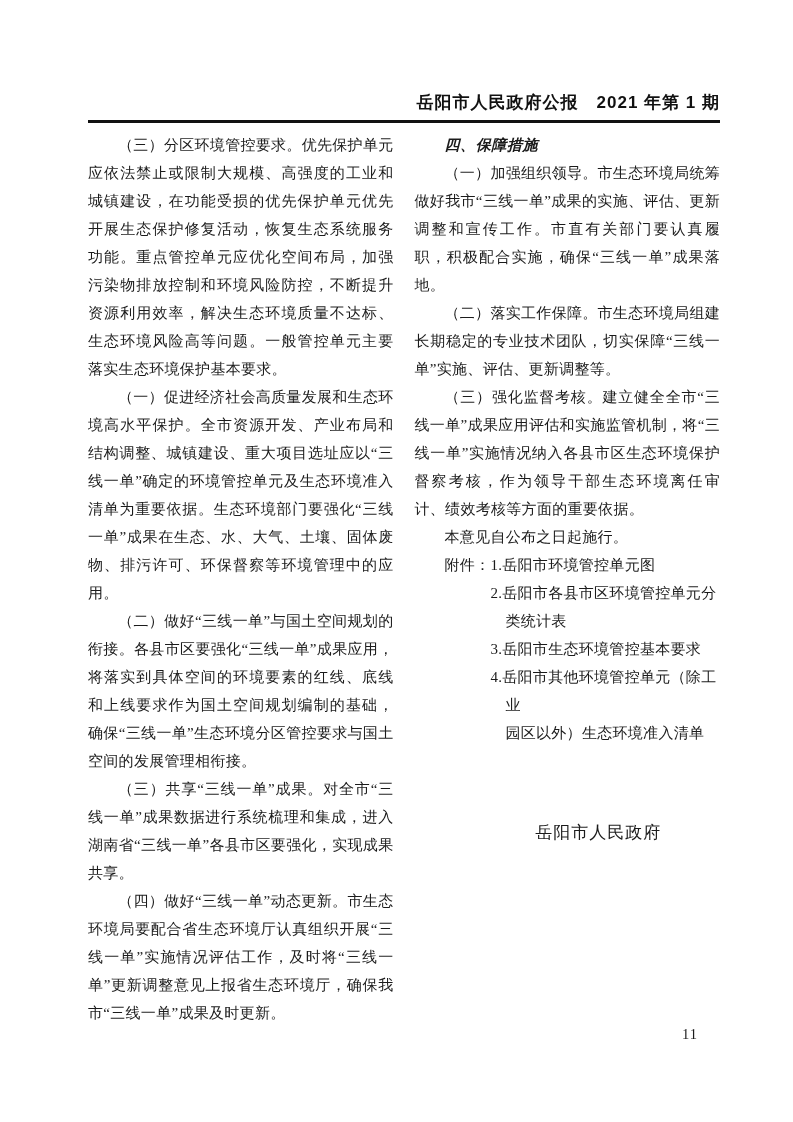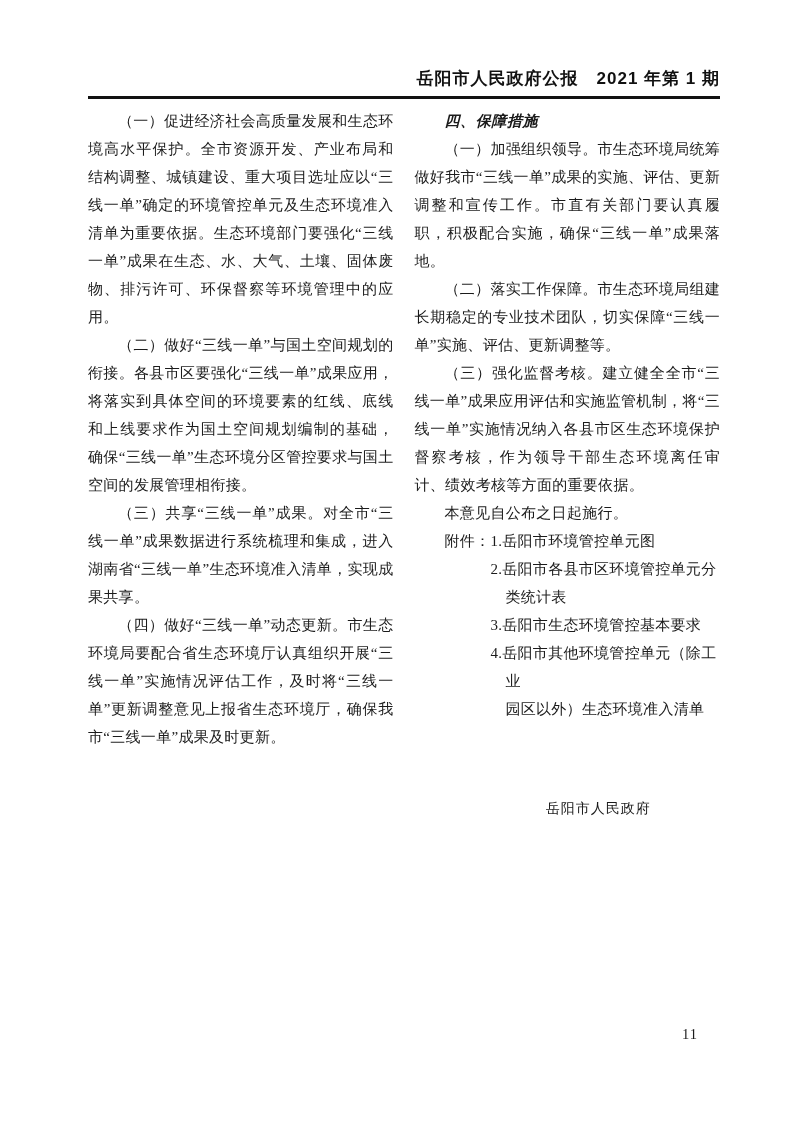--- a/index.html
+++ b/index.html
@@ -11,21 +11,21 @@
     position: relative;
     width: 793px;
     height: 1122px;
     background: #ffffff;
     color: #1b1b1b;
     font-family: "Liberation Serif", "DejaVu Serif", serif;
     overflow: hidden;
   }
   .page-header {
     margin: 0 73px 0 88px;
-    padding-top: 67px;
+    padding-top: 91px;
     padding-bottom: 6px;
     border-bottom: 3px solid #111111;
     text-align: right;
   }
   .gazette-title {
     font-family: "Liberation Sans", "DejaVu Sans", sans-serif;
     font-weight: bold;
     font-size: 17px;
     letter-spacing: 1px;
     color: #111111;
@@ -72,21 +72,21 @@
   }
   .att-item {
     padding-left: 1em;
     text-indent: -1em;
     white-space: pre-line;
   }
   .signature {
     margin-top: 70px;
     padding-left: 62px;
     text-align: center;
-    font-size: 14px;
+    font-size: 17px;
     line-height: 32px;
     letter-spacing: 1px;
   }
   .page-number {
     position: absolute;
     top: 1026px;
     left: 682px;
     font-size: 14.5px;
     letter-spacing: 1px;
     color: #1b1b1b;
@@ -97,23 +97,24 @@
 
 <div class="page">
 
   <header class="page-header">
     <div class="gazette-title">岳阳市人民政府公报　2021 年第 1 期</div>
   </header>
 
   <main class="columns">
 
     <section class="col">
+      <p class="para">（三）分区环境管控要求。优先保护单元应依法禁止或限制大规模、高强度的工业和城镇建设，在功能受损的优先保护单元优先开展生态保护修复活动，恢复生态系统服务功能。重点管控单元应优化空间布局，加强污染物排放控制和环境风险防控，不断提升资源利用效率，解决生态环境质量不达标、生态环境风险高等问题。一般管控单元主要落实生态环境保护基本要求。</p>
       <p class="para">（一）促进经济社会高质量发展和生态环境高水平保护。全市资源开发、产业布局和结构调整、城镇建设、重大项目选址应以“三线一单”确定的环境管控单元及生态环境准入清单为重要依据。生态环境部门要强化“三线一单”成果在生态、水、大气、土壤、固体废物、排污许可、环保督察等环境管理中的应用。</p>
       <p class="para">（二）做好“三线一单”与国土空间规划的衔接。各县市区要强化“三线一单”成果应用，将落实到具体空间的环境要素的红线、底线和上线要求作为国土空间规划编制的基础，确保“三线一单”生态环境分区管控要求与国土空间的发展管理相衔接。</p>
-      <p class="para">（三）共享“三线一单”成果。对全市“三线一单”成果数据进行系统梳理和集成，进入湖南省“三线一单”生态环境准入清单，实现成果共享。</p>
+      <p class="para">（三）共享“三线一单”成果。对全市“三线一单”成果数据进行系统梳理和集成，进入湖南省“三线一单”各县市区要强化，实现成果共享。</p>
       <p class="para">（四）做好“三线一单”动态更新。市生态环境局要配合省生态环境厅认真组织开展“三线一单”实施情况评估工作，及时将“三线一单”更新调整意见上报省生态环境厅，确保我市“三线一单”成果及时更新。</p>
     </section>
 
     <section class="col">
       <p class="para heading">四、保障措施</p>
       <p class="para">（一）加强组织领导。市生态环境局统筹做好我市“三线一单”成果的实施、评估、更新调整和宣传工作。市直有关部门要认真履职，积极配合实施，确保“三线一单”成果落地。</p>
       <p class="para">（二）落实工作保障。市生态环境局组建长期稳定的专业技术团队，切实保障“三线一单”实施、评估、更新调整等。</p>
       <p class="para">（三）强化监督考核。建立健全全市“三线一单”成果应用评估和实施监管机制，将“三线一单”实施情况纳入各县市区生态环境保护督察考核，作为领导干部生态环境离任审计、绩效考核等方面的重要依据。</p>
       <p class="para">本意见自公布之日起施行。</p>
 

